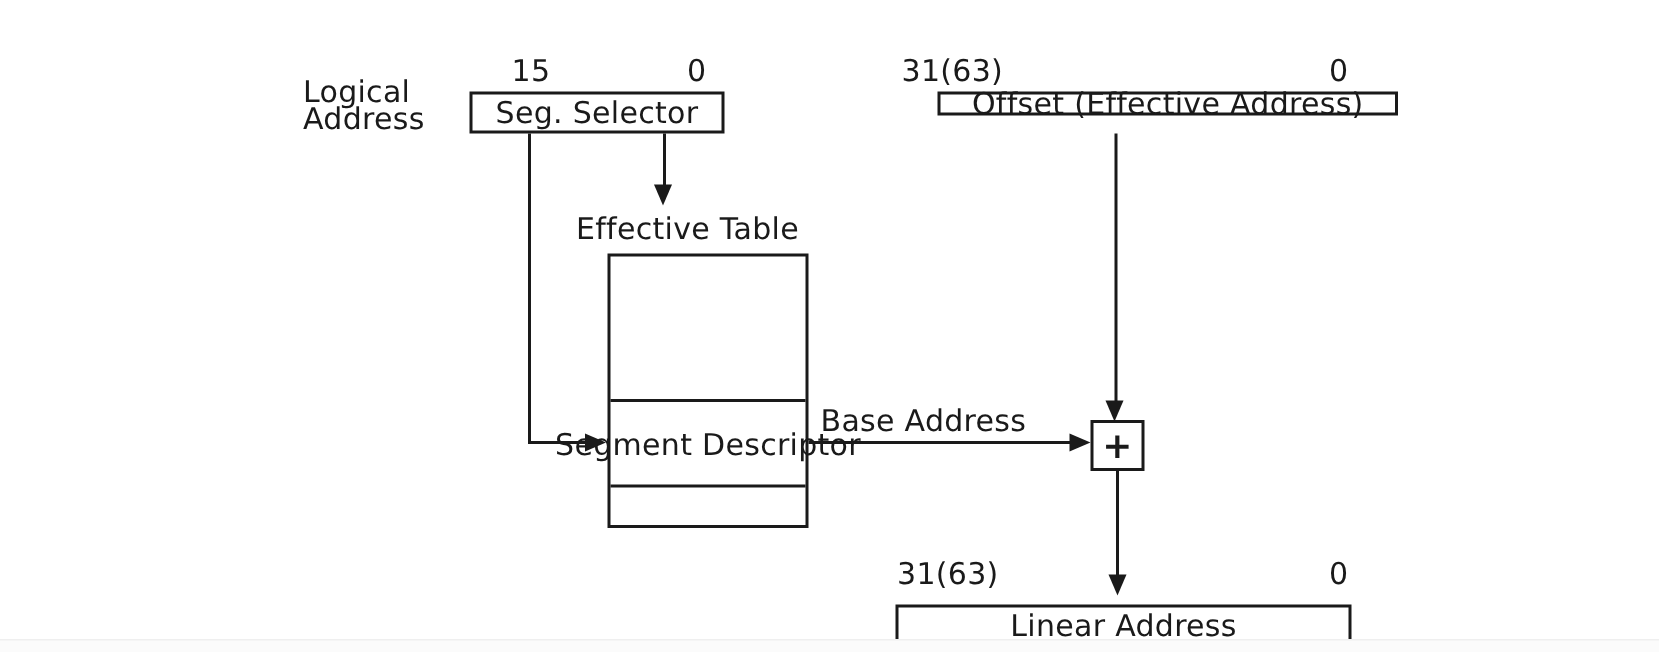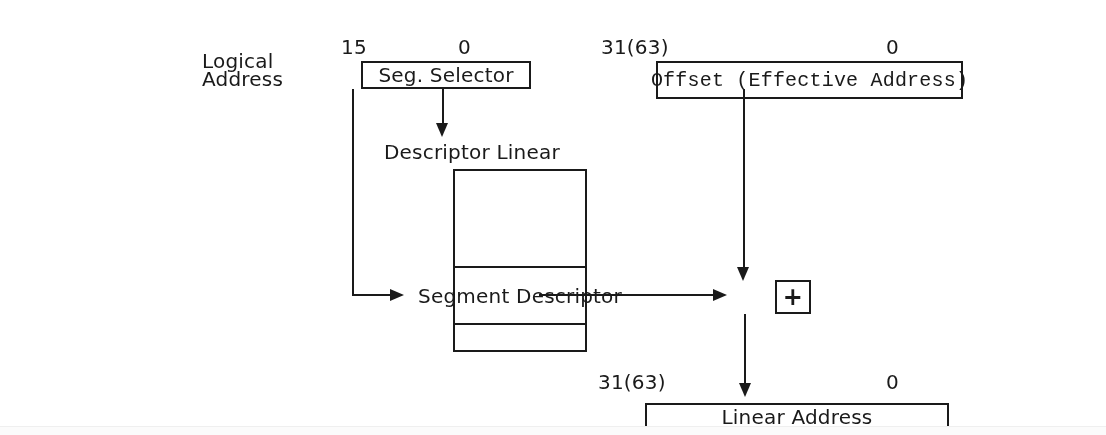--- a/index.html
+++ b/index.html
@@ -19,24 +19,23 @@
   }
   
   .dbox {
     position: absolute;
     border: 2px solid #1a1a1a;
     background: #ffffff;
     display: flex;
     align-items: center;
     justify-content: center;
     white-space: nowrap;
-    margin-left: 48px;
   }
   .seg-box    { left: 313px; top: 61px;  width: 170px; height: 28px; }
-  .offset-box { left: 608px; top: 61px;  width: 307px; height: 38px; font-family: Liberation Mono, monospace; }
+  .offset-box { left: 625px; top: 61px;  width: 307px; height: 16px; }
   .linear-box { left: 597px; top: 403px; width: 304px; height: 27px; }
   .plus-box   { left: 727px; top: 280px; width: 36px;  height: 34px;
                 font-size: 24px; font-weight: bold; }
   .table-box  { left: 405px; top: 169px; width: 134px; height: 183px;
                 display: flex; flex-direction: column; align-items: stretch;
                 justify-content: flex-start; }
   .table-row-empty-top { height: 97px; border-bottom: 2px solid #1a1a1a; }
   .table-row-segdesc   { height: 57px; border-bottom: 2px solid #1a1a1a;
                          display: flex; align-items: center; justify-content: center;
                          text-align: center; line-height: 24px; }
@@ -90,29 +89,30 @@
   <div class="dbox seg-box">
     <span>Seg. Selector</span>
   </div>
 
   <div class="lbl bit-31-off">31(63)</div>
   <div class="lbl bit-0-off">0</div>
   <div class="dbox offset-box">
     <span>Offset (Effective Address)</span>
   </div>
 
-  <div class="lbl lbl-desc-table">Descriptor Linear</div>
+  <div class="lbl lbl-desc-table">Effective Table</div>
   <div class="dbox table-box">
     <div class="table-row-empty-top"></div>
     <div class="table-row-segdesc">
       <span>Segment Descriptor</span>
     </div>
     <div class="table-row-empty-bottom"></div>
   </div>
 
+  <div class="lbl lbl-base-addr">Base Address</div>
 
   <div class="dbox plus-box">
     <span>+</span>
   </div>
 
   <div class="lbl bit-31-lin">31(63)</div>
   <div class="lbl bit-0-lin">0</div>
   <div class="dbox linear-box">
     <span>Linear Address</span>
   </div>

